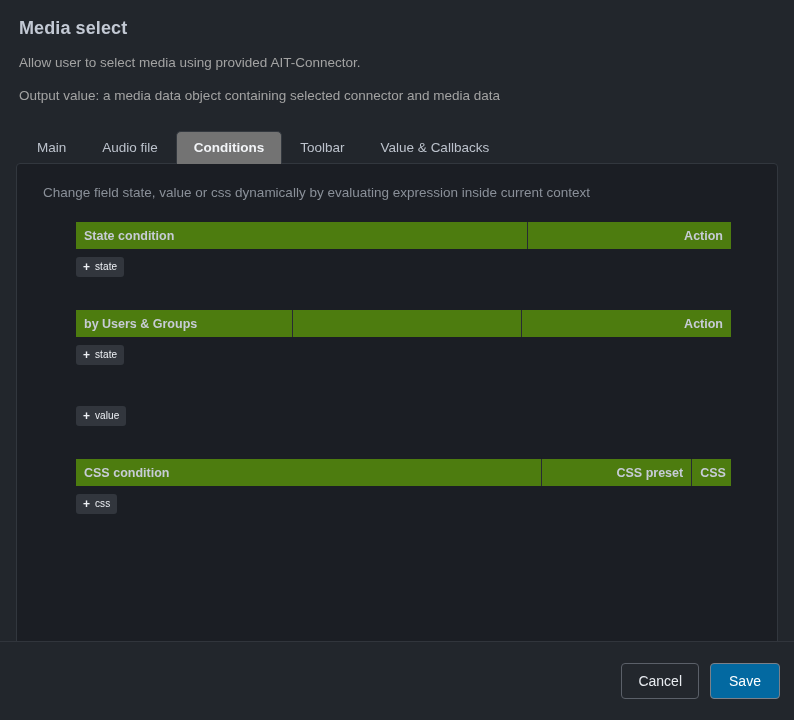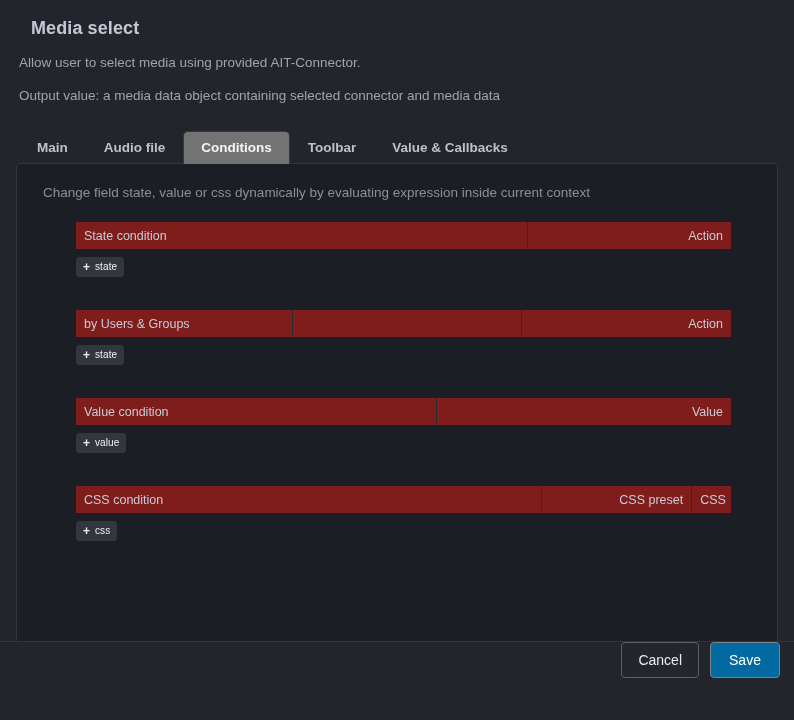--- a/index.html
+++ b/index.html
@@ -25,21 +25,21 @@
     flex: 1 1 auto;
     padding: 18px 16px 0 16px;
     overflow: hidden;
   }
 
   .page-title {
     font-size: 18px;
     font-weight: bold;
     color: #c3c9d4;
     letter-spacing: .1px;
-    margin: 0 0 4px 15px;
+    margin: 0 0 4px 3px;
   }
 
   .page-desc {
     font-size: 13.5px;
     color: #a3a3a3;
     margin: 15px 0 0 3px;
     line-height: 1.35;
   }
 
   
@@ -54,21 +54,20 @@
     color: #bcc2cc;
     padding: 9px 17px 10px 17px;
     border-radius: 5px 5px 0 0;
     line-height: 1;
     white-space: nowrap;
     cursor: pointer;
     border: 1px solid transparent;
     border-bottom: none;
     position: relative;
     top: 1px;
-    font-weight: bold;
   }
   .tab.active {
     background: #737373;
     color: #f2f4f7;
     font-weight: bold;
     border-color: #33383f;
   }
 
   
   .panel {
@@ -93,24 +92,24 @@
   }
 
   .section { margin-bottom: 33px; }
 
   table.cond-table {
     width: 100%;
     border-collapse: collapse;
     table-layout: fixed;
   }
   table.cond-table th {
-    background: #7f1d1d;
+    background: #4d7c0f;
     color: #c7ccd6;
     font-size: 12.5px;
-    font-weight: normal;
+    font-weight: bold;
     height: 27px;
     padding: 0 8px;
     border-right: 1px solid #272b33;
     white-space: nowrap;
   }
   table.cond-table th:last-child { border-right: none; }
   th.left  { text-align: left; }
   th.right { text-align: right; }
 
   .add-btn {
@@ -139,20 +138,21 @@
     line-height: 1;
     letter-spacing: .1px;
   }
 
   
   .dialog-footer {
     flex: 0 0 auto;
     height: 79px;
     border-top: 1px solid #31353c;
     display: flex;
+    align-items: center;
     justify-content: flex-end;
     padding-right: 14px;
     gap: 11px;
     background: #22262c;
   }
   .btn {
     font-family: "Liberation Sans", sans-serif;
     font-size: 14px;
     border-radius: 4px;
     height: 36px;
@@ -219,32 +219,21 @@
                 <tr>
                   <th class="left">by Users &amp; Groups</th>
                   <th class="left"></th>
                   <th class="right">Action</th>
                 </tr>
               </thead>
             </table><button class="add-btn">
               <span class="plus">+</span>
               <span class="lbl">state</span>
             </button></div>
-          <div class="section"><table class="cond-table">
-              <colgroup>
-                <col style="width: 55%;">
-                <col style="width: 45%;">
-              </colgroup>
-              <thead>
-                <tr>
-                  <th class="left">Value condition</th>
-                  <th class="right">Value</th>
-                </tr>
-              </thead>
-            </table><button class="add-btn">
+          <div class="section"><button class="add-btn">
               <span class="plus">+</span>
               <span class="lbl">value</span>
             </button></div>
           <div class="section"><table class="cond-table">
               <colgroup>
                 <col style="width: 71%;">
                 <col style="width: 23%;">
                 <col style="width: 6%;">
               </colgroup>
               <thead>

